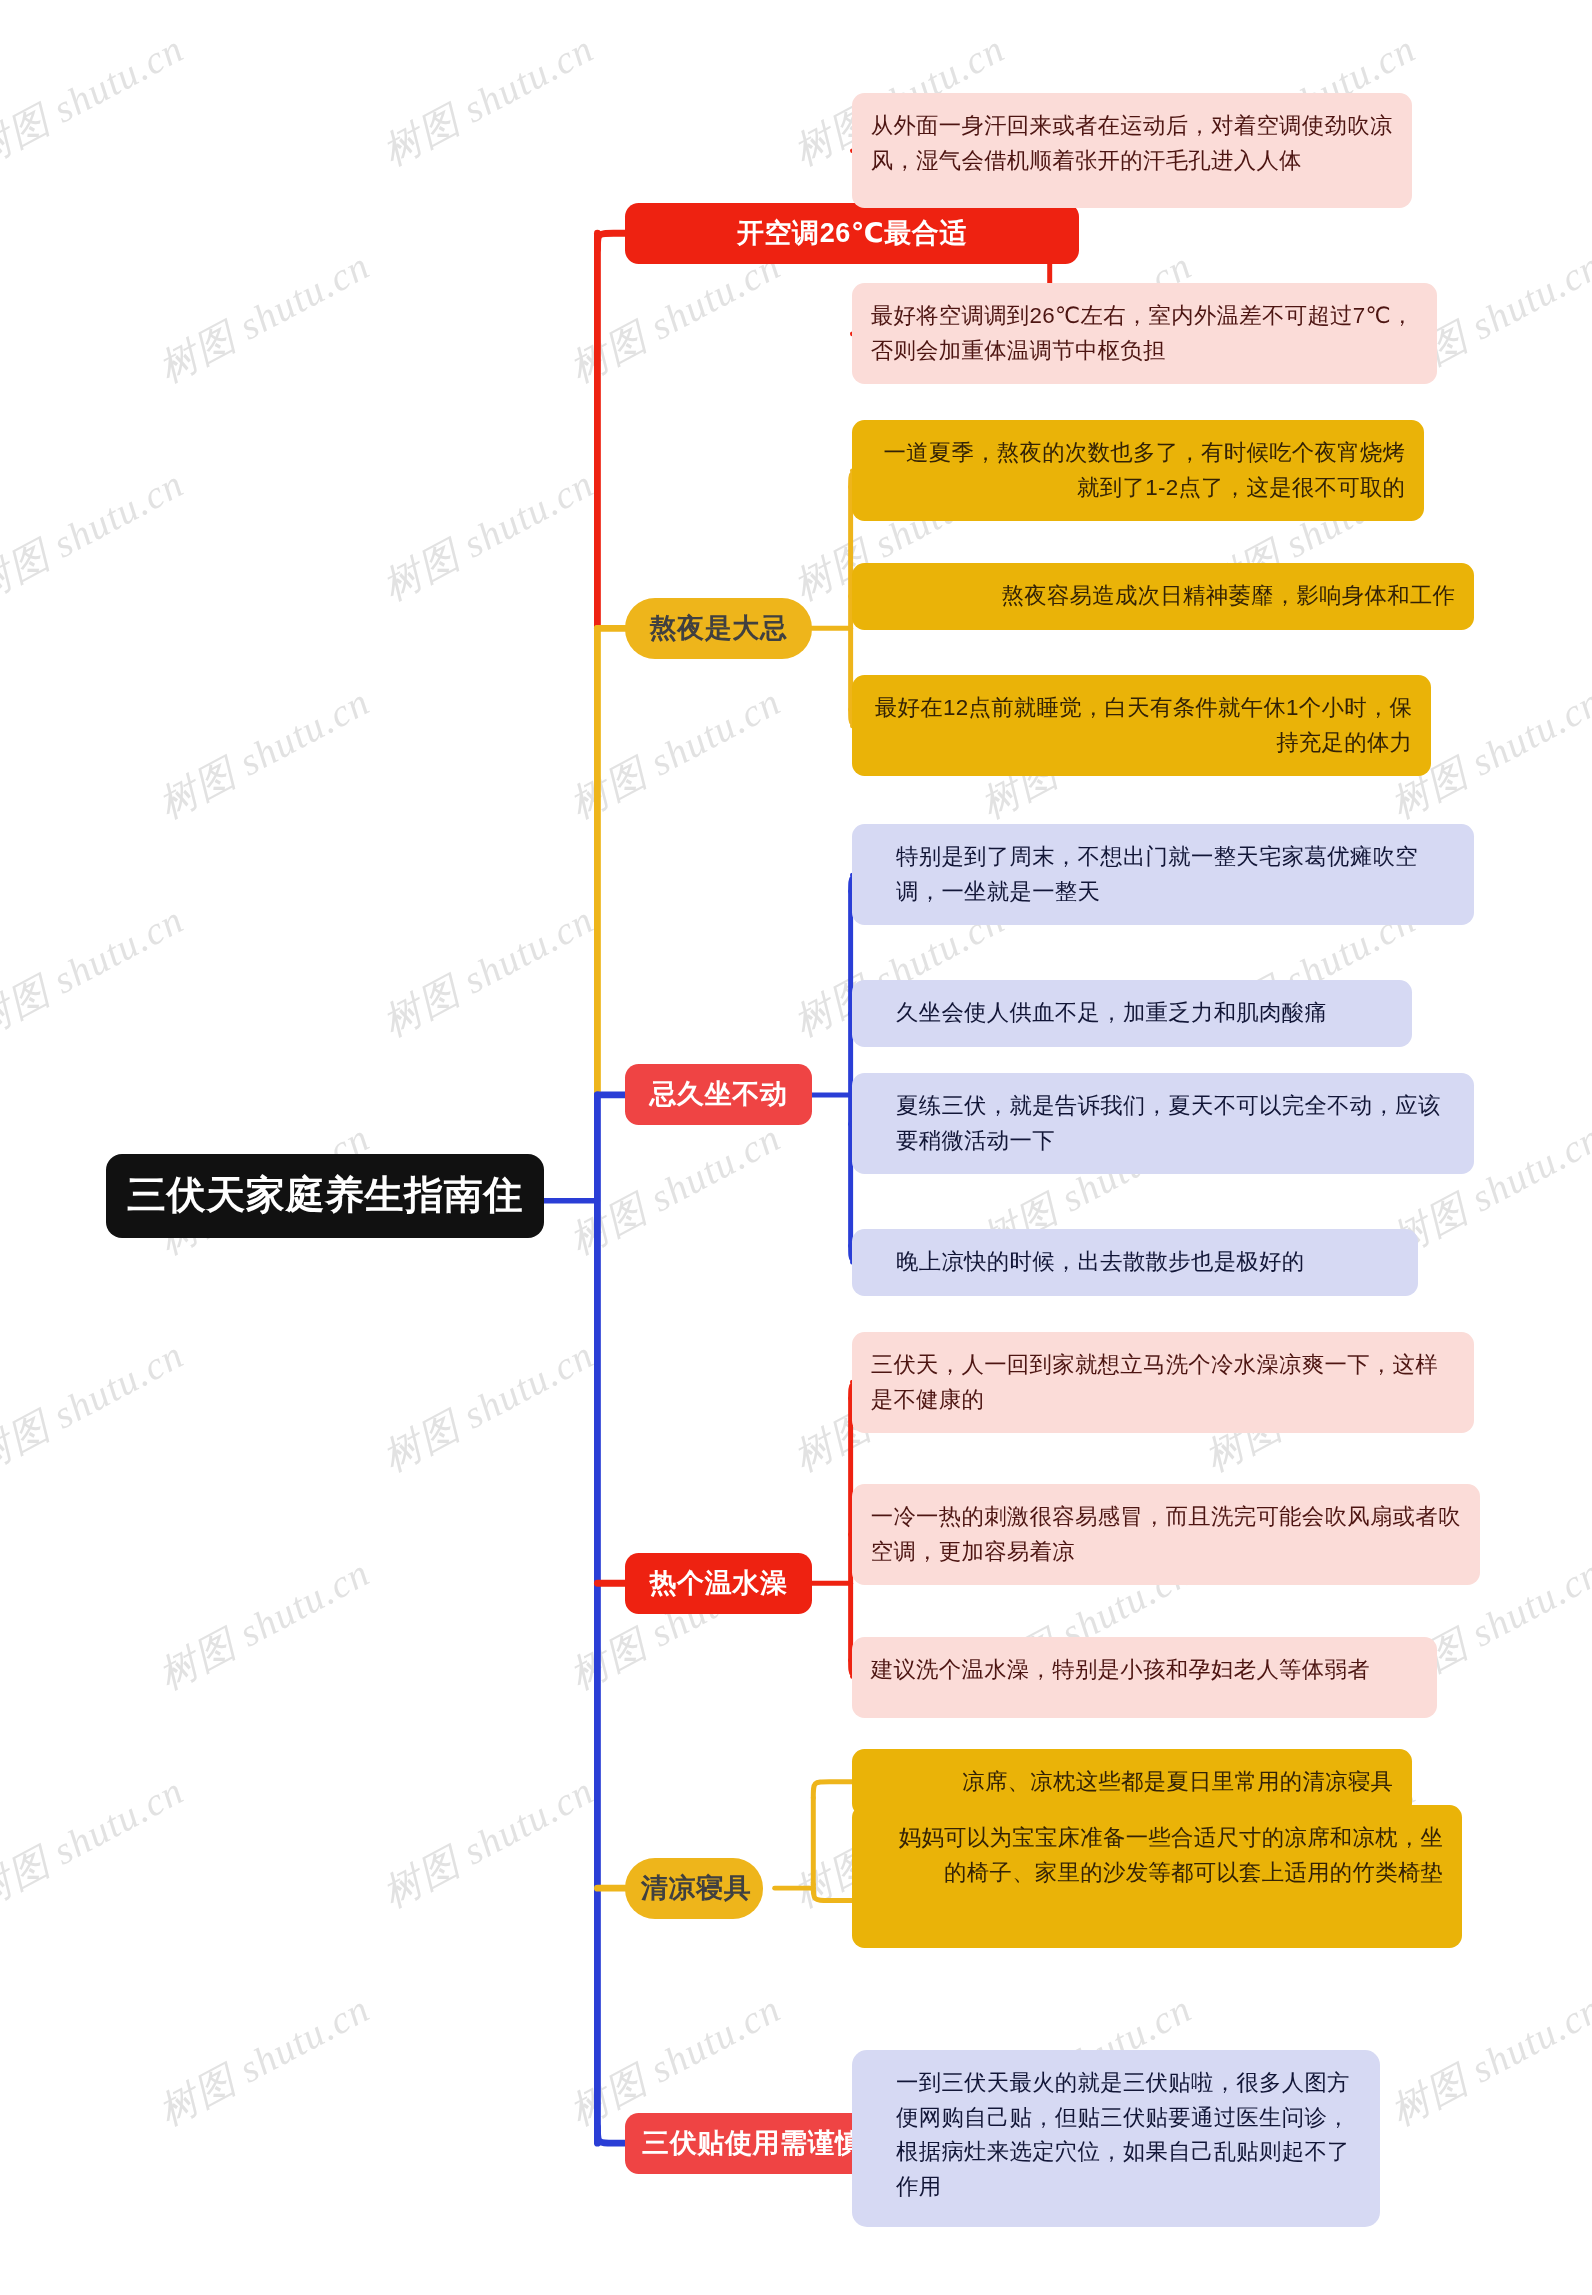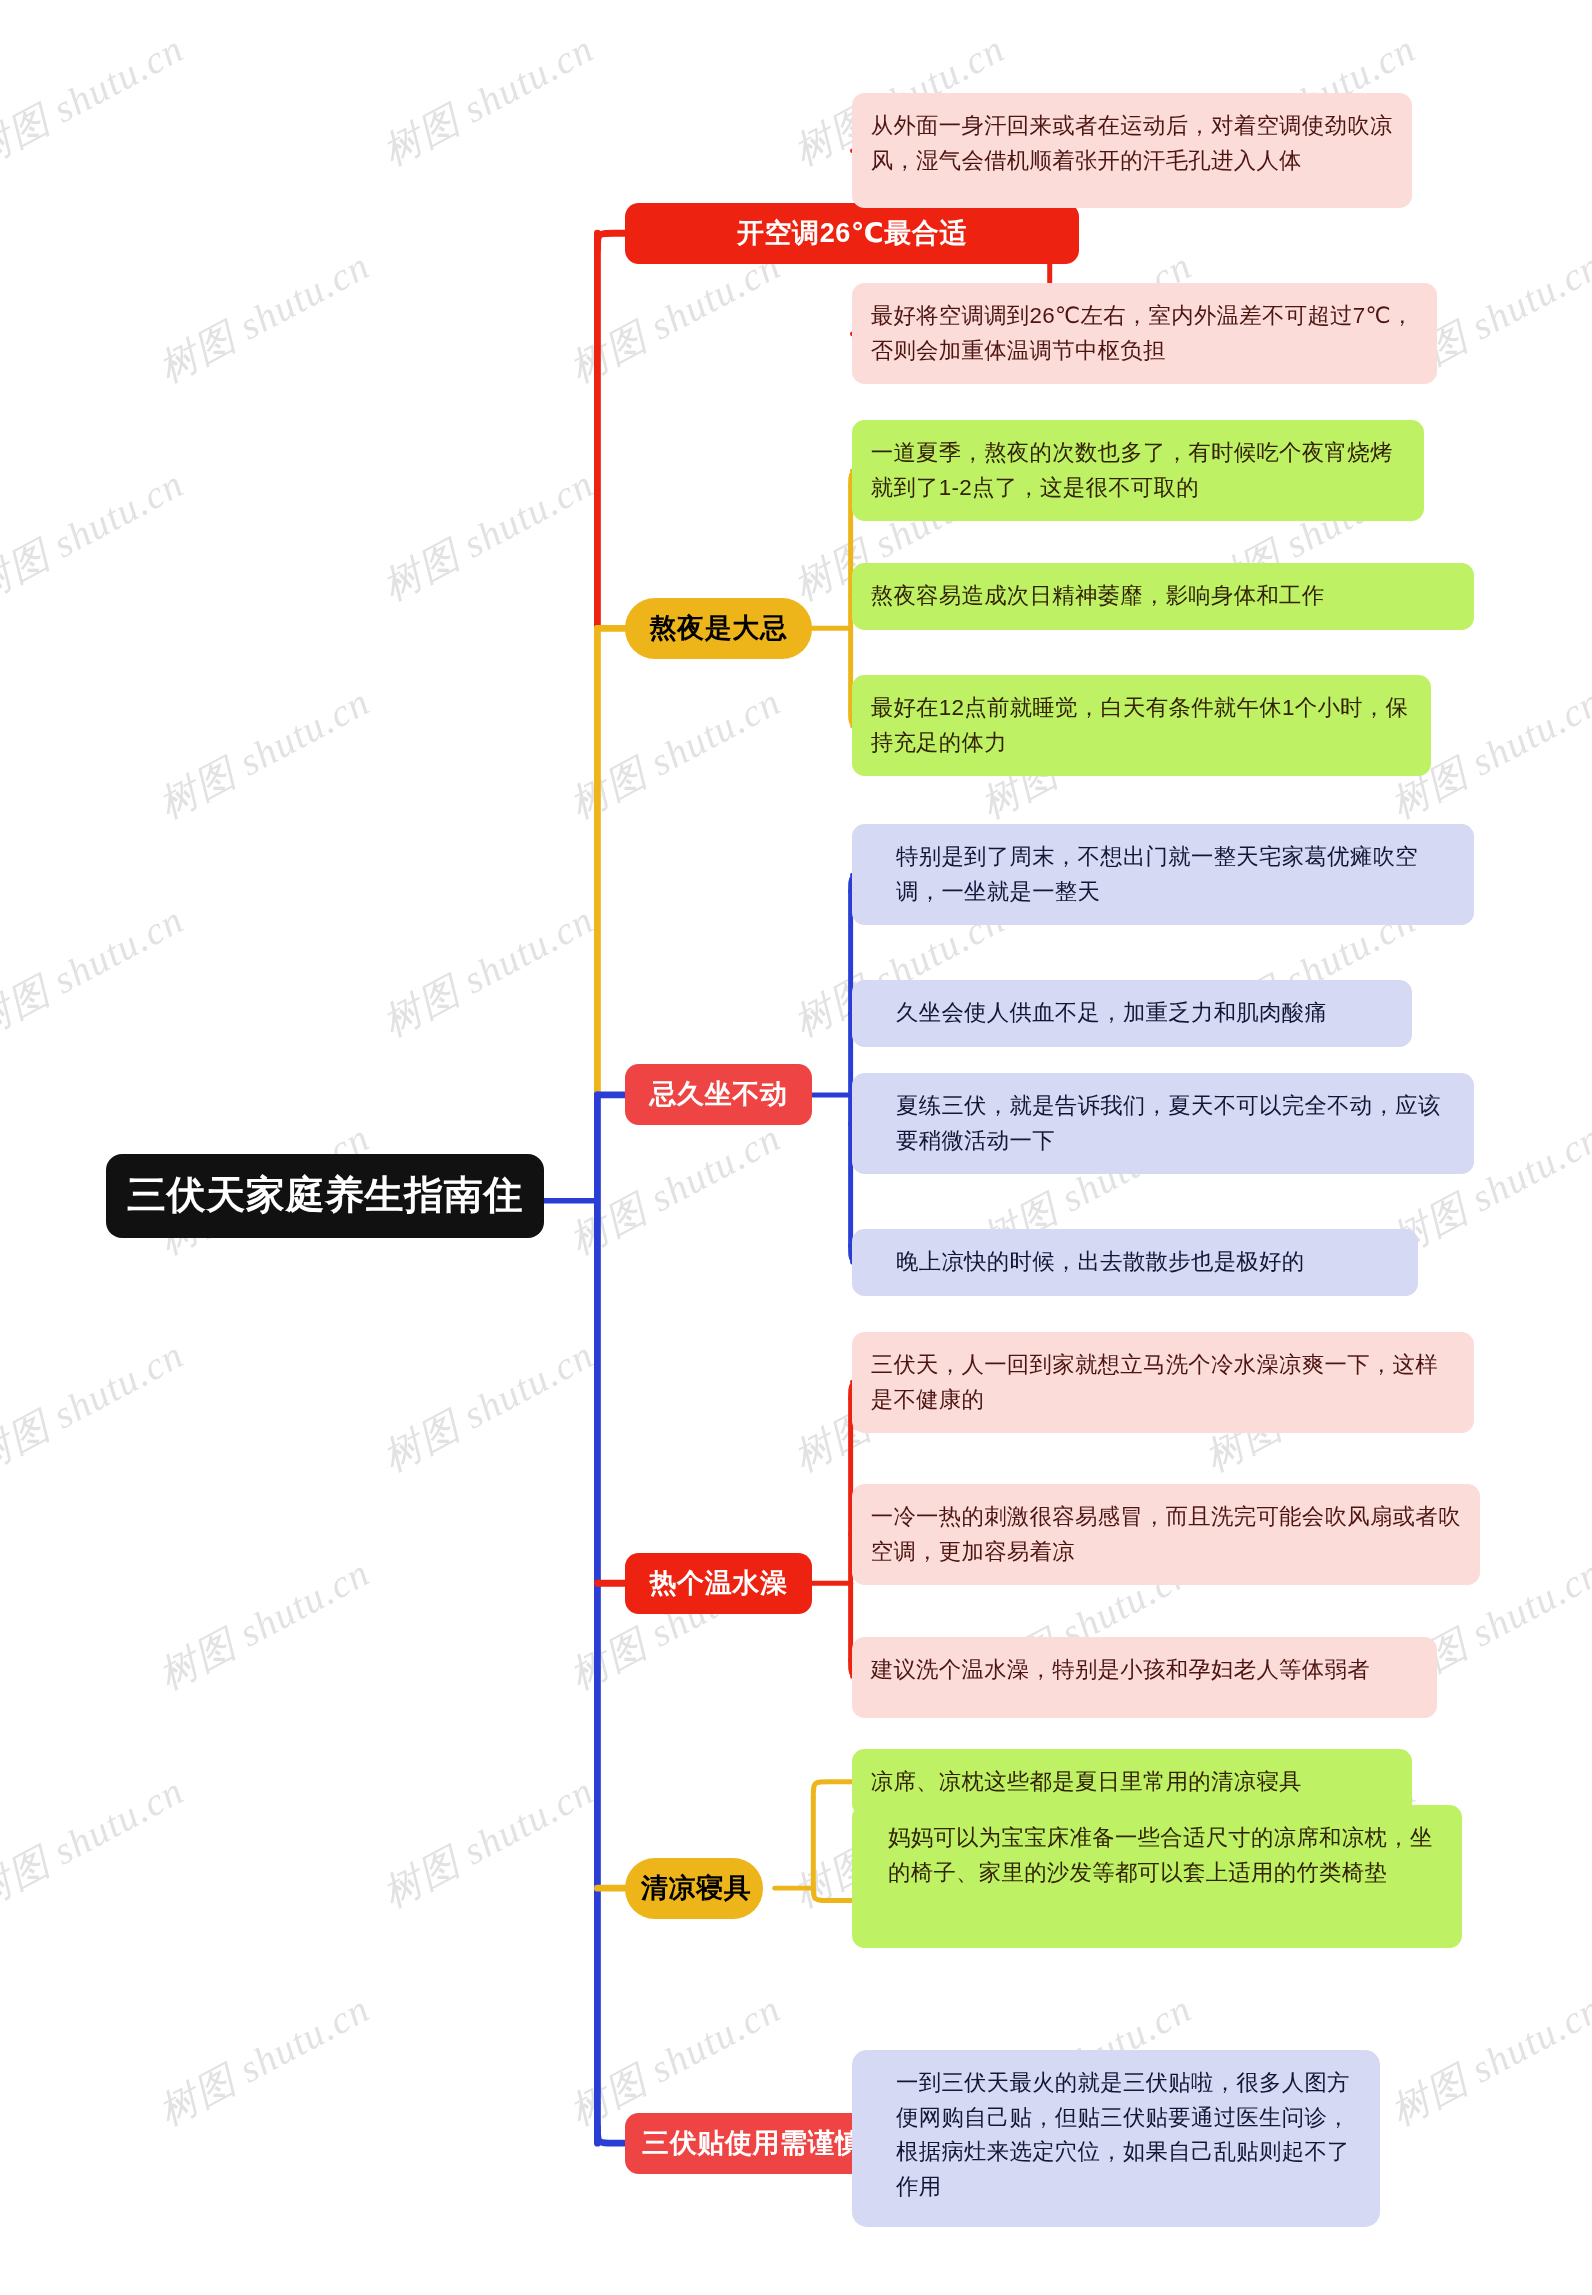--- a/index.html
+++ b/index.html
@@ -69,33 +69,33 @@
   .branch-node {
     border-radius: 13.7px;
     font-size: 27px;
     font-weight: 700;
     line-height: 1.25;
     padding: 13.7px 16px;
     white-space: nowrap;
     letter-spacing: 0.6px;
   }
   .branch-red    { background: #ee2211; color: #ffffff; }
-  .branch-yellow { background: #eeb51b; color: #000000; border-radius: 30px; }
+  .branch-yellow { background: #eeb51b; color: #404040; border-radius: 30px; }
   .branch-blue   { background: #ef4444; color: #ffffff; }
 
   .leaf-node {
     border-radius: 12.4px;
     font-size: 22.4px;
     font-weight: 400;
     line-height: 1.55;
     padding: 16px 18.7px;
     letter-spacing: 0.3px;
   }
   .leaf-red    { background: #fbdcd8; color: #4d1512; }
-  .leaf-yellow { background: #bef264; color: #332206; }
+  .leaf-yellow { background: #eab308; color: #332206; text-align: right; }
   .leaf-blue   { background: #d6d9f3; color: #121637; padding-left: 44px; }
 </style>
 </head>
 <body>
 
 <div id="canvas">
 
   <div id="watermarks">
       <div class="wm" style="left: -37px; top: 131px;">树图 shutu.cn</div>
       <div class="wm" style="left: 373px; top: 131px;">树图 shutu.cn</div>

